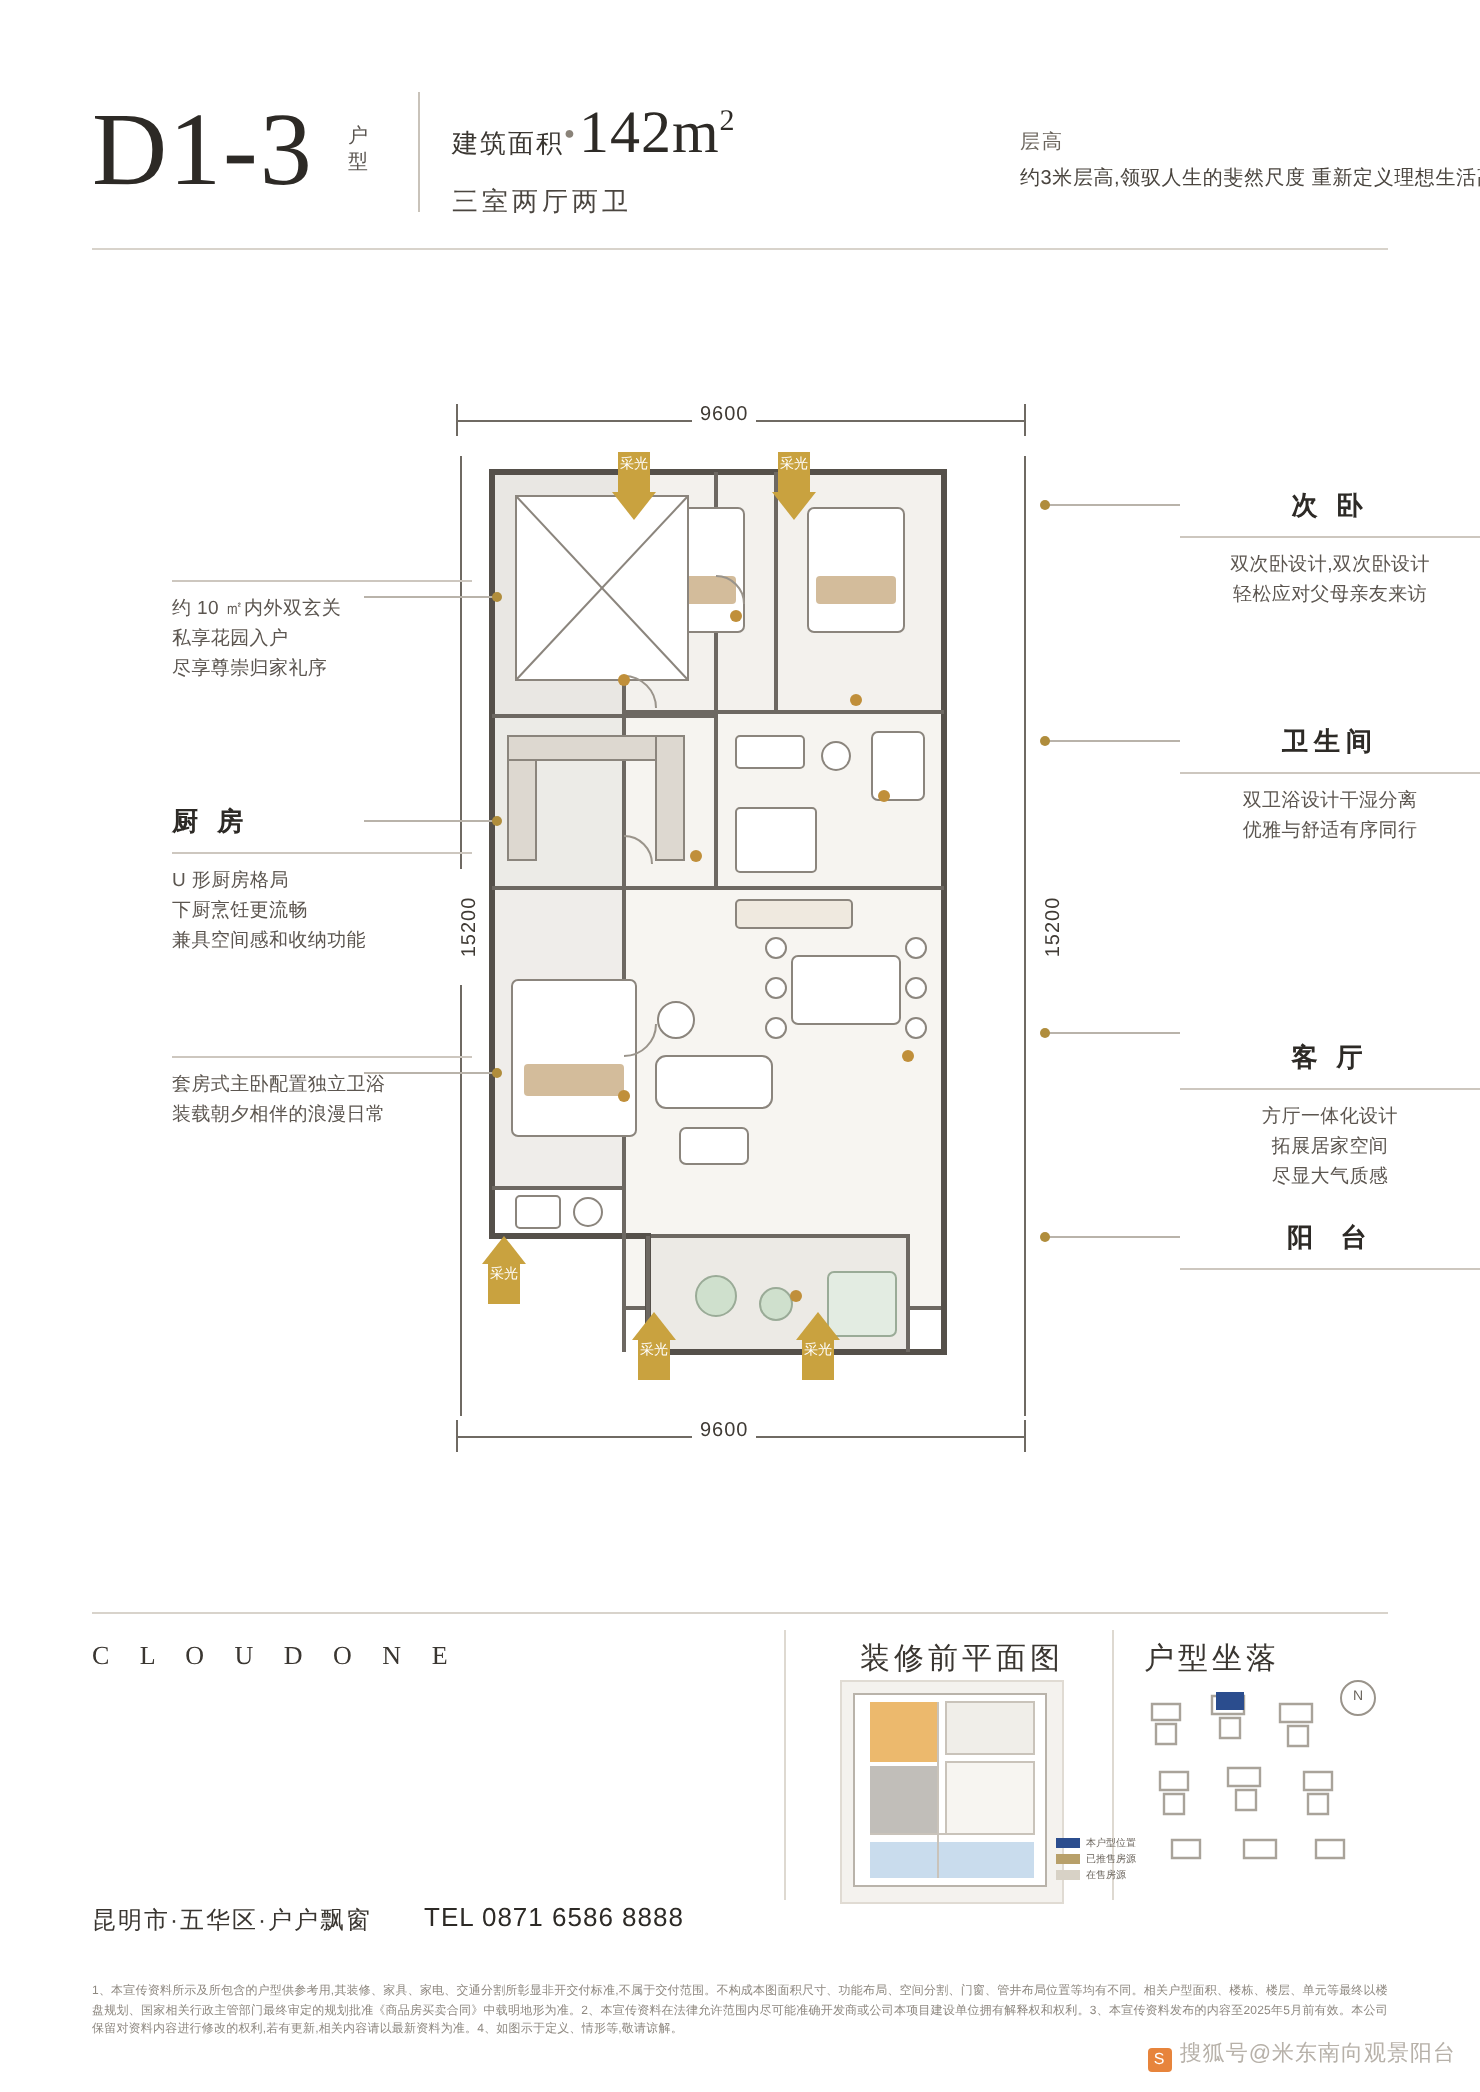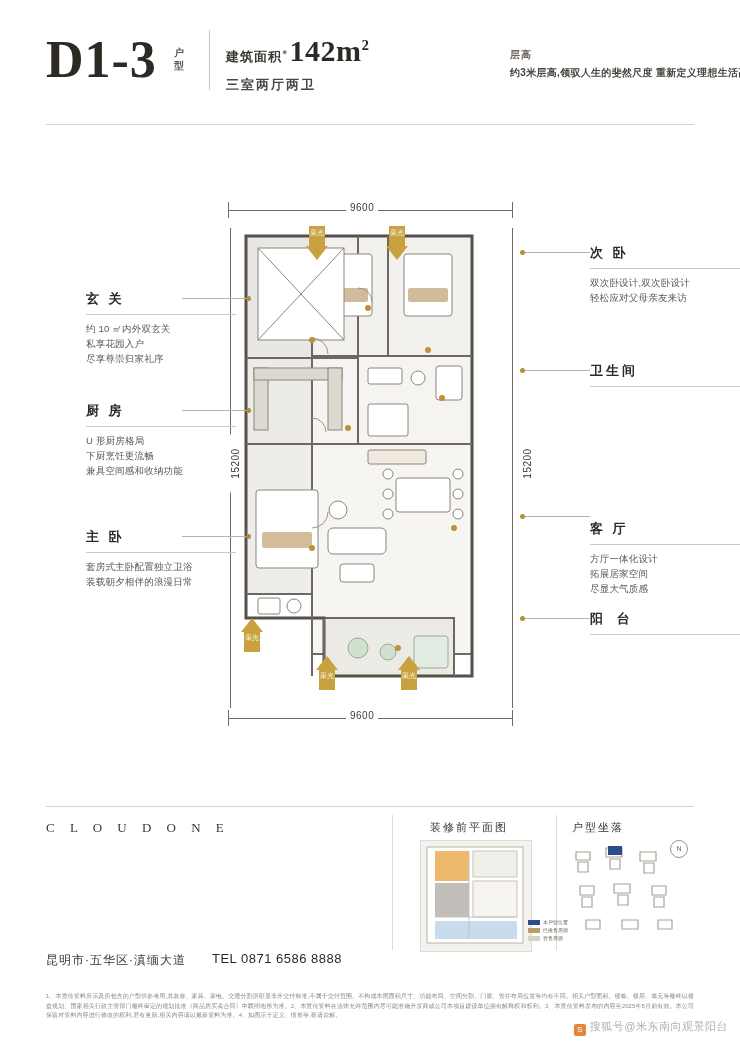--- a/index.html
+++ b/index.html
@@ -7,21 +7,21 @@
     width:740px;height:1046px;
     background:#ffffff;
     font-family:"Liberation Sans", sans-serif;
     color:#333;
     position:relative;
     overflow:hidden;
   }
   .page{position:absolute;inset:0;}
 
   
-  .header{position:absolute;left:46px;top:24px;width:650px;height:80px;font-weight:bold;}
+  .header{position:absolute;left:46px;top:40px;width:650px;height:80px;}
   .plan-code{
     font-family:"Liberation Serif", serif;
     font-size:52px;
     letter-spacing:1px;
     color:#2d2a26;
     line-height:1;
     position:absolute;left:0;top:10px;
   }
   .plan-code-sub{
     position:absolute;left:128px;top:22px;
@@ -82,36 +82,36 @@
   .sun.up .body{top:auto;bottom:0;}
 
   
   .callout{position:absolute;width:150px;}
   .callout .title{
     font-size:13px;color:#2d2a26;letter-spacing:3px;font-weight:bold;
     padding-bottom:6px;
   }
   .callout .tline{width:100%;height:1px;background:#cdc7bf;margin-bottom:6px;}
   .callout .desc{font-size:9.5px;color:#5c5650;line-height:15px;letter-spacing:0.2px;}
-  .callout.right .title,.callout.right .desc{text-align:left;}
+  .callout.right .title,.callout.right .desc{text-align:center;}
   .callout.left .title,.callout.left .desc{text-align:left;}
   .lead{position:absolute;height:1px;background:#b9b3aa;}
   .lead-dot{position:absolute;width:5px;height:5px;border-radius:50%;background:#b08d3c;}
 
   
   .rule-bot{position:absolute;left:46px;top:806px;width:648px;height:1px;background:#d8d3cb;}
   .brand{
     position:absolute;left:46px;top:820px;font-size:13px;color:#3a3631;letter-spacing:6px;
     font-family:"Liberation Serif", serif;
   }
   .addr{position:absolute;left:46px;top:952px;font-size:12px;color:#3a3631;letter-spacing:1px;}
   .tel{position:absolute;left:212px;top:951px;font-size:13px;color:#2d2a26;letter-spacing:0.5px;}
   .vdiv{position:absolute;top:815px;width:1px;height:135px;background:#ded9d1;}
 
-  .sub-title{position:absolute;font-size:11px;color:#3a3631;letter-spacing:2px;}
+  .sub-title{position:absolute;font-size:15px;color:#3a3631;letter-spacing:2px;}
   .mini-plan{position:absolute;left:420px;top:840px;width:110px;height:110px;background:#f4f2ee;border:1px solid #e0dbd3;}
   .legend{position:absolute;left:528px;top:918px;font-size:5px;line-height:8px;color:#6b655d;}
   .legend i{display:inline-block;width:12px;height:5px;margin-right:3px;vertical-align:middle;}
   .site-map{position:absolute;left:566px;top:838px;width:128px;height:110px;}
   .compass{position:absolute;right:6px;top:2px;width:16px;height:16px;border:1px solid #9a948b;border-radius:50%;
     font-size:7px;text-align:center;line-height:16px;color:#6b655d;}
 
   .disclaimer{
     position:absolute;left:46px;top:992px;width:648px;
     font-size:6px;line-height:9.5px;color:#8e8880;letter-spacing:0.1px;text-align:justify;
@@ -279,60 +279,60 @@
     <div class="sun up" style="left:270px;top:516px;">
       <div class="head"></div>
       <div class="body">采光</div>
     </div>
     <div class="sun up" style="left:352px;top:516px;">
       <div class="head"></div>
       <div class="body">采光</div>
     </div>
 
     <div class="callout left" style="left:40px;top:150px;">
-      <div class="title">玄 关</div>
       <div class="tline"></div>
       <div class="desc" style="white-space:pre-line;">约 10 ㎡内外双玄关
 私享花园入户
 尽享尊崇归家礼序</div>
     </div>
     <div class="lead" style="left:136px;top:158px;width:66px;"></div>
     <div class="lead-dot" style="left:200px;top:156px;"></div>
 
     <div class="callout left" style="left:40px;top:262px;">
       <div class="title">厨 房</div>
       <div class="tline"></div>
       <div class="desc" style="white-space:pre-line;">U 形厨房格局
 下厨烹饪更流畅
 兼具空间感和收纳功能</div>
     </div>
     <div class="lead" style="left:136px;top:270px;width:66px;"></div>
     <div class="lead-dot" style="left:200px;top:268px;"></div>
 
     <div class="callout left" style="left:40px;top:388px;">
-      <div class="title">主 卧</div>
       <div class="tline"></div>
       <div class="desc" style="white-space:pre-line;">套房式主卧配置独立卫浴
 装载朝夕相伴的浪漫日常</div>
     </div>
     <div class="lead" style="left:136px;top:396px;width:66px;"></div>
     <div class="lead-dot" style="left:200px;top:394px;"></div>
 
     <div class="callout right" style="left:544px;top:104px;">
       <div class="title">次 卧</div>
       <div class="tline"></div>
       <div class="desc" style="white-space:pre-line;">双次卧设计,双次卧设计
 轻松应对父母亲友来访</div>
     </div>
     <div class="lead" style="left:478px;top:112px;width:66px;"></div>
     <div class="lead-dot" style="left:474px;top:110px;"></div>
 
     <div class="callout right" style="left:544px;top:222px;">
       <div class="title">卫生间</div>
       <div class="tline"></div>
+      <div class="desc" style="white-space:pre-line;">双卫浴设计干湿分离
+优雅与舒适有序同行</div>
     </div>
     <div class="lead" style="left:478px;top:230px;width:66px;"></div>
     <div class="lead-dot" style="left:474px;top:228px;"></div>
 
     <div class="callout right" style="left:544px;top:380px;">
       <div class="title">客 厅</div>
       <div class="tline"></div>
       <div class="desc" style="white-space:pre-line;">方厅一体化设计
 拓展居家空间
 尽显大气质感</div>
@@ -344,21 +344,21 @@
       <div class="title">阳 台</div>
       <div class="tline"></div>
     </div>
     <div class="lead" style="left:478px;top:478px;width:66px;"></div>
     <div class="lead-dot" style="left:474px;top:476px;"></div>
   </div>
 
   <div class="rule-bot"></div>
 
   <div class="brand">C L O U D   O N E</div>
-  <div class="addr">昆明市·五华区·滇缅大道</div>
+  <div class="addr">昆明市·五华区·户户飘窗</div>
   <div class="tel">TEL 0871 6586 8888</div>
 
   <div class="vdiv" style="left:392px;"></div>
   <div class="vdiv" style="left:556px;"></div>
 
   <div class="sub-title" style="left:430px;top:820px;">装修前平面图</div>
   <div class="sub-title" style="left:572px;top:820px;">户型坐落</div>
 
   <div class="mini-plan">
     <svg width="108" height="108" viewBox="0 0 108 108">

